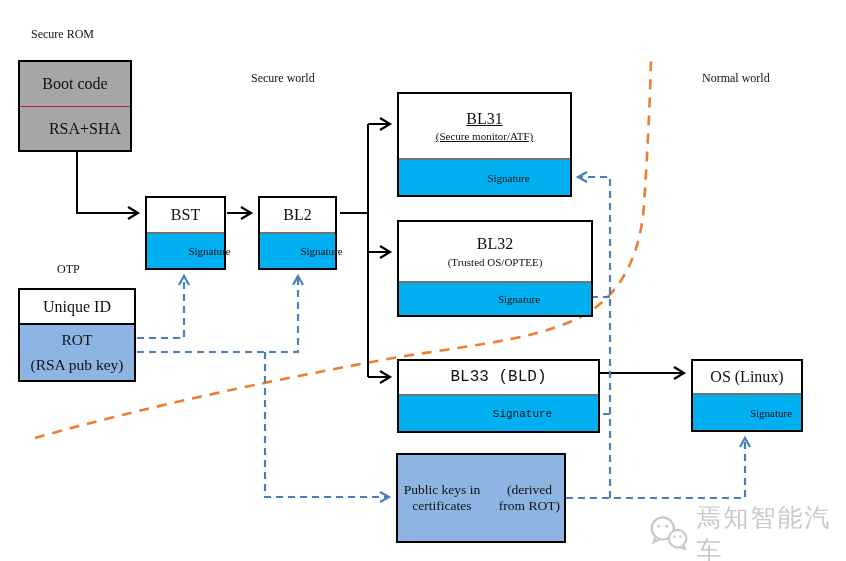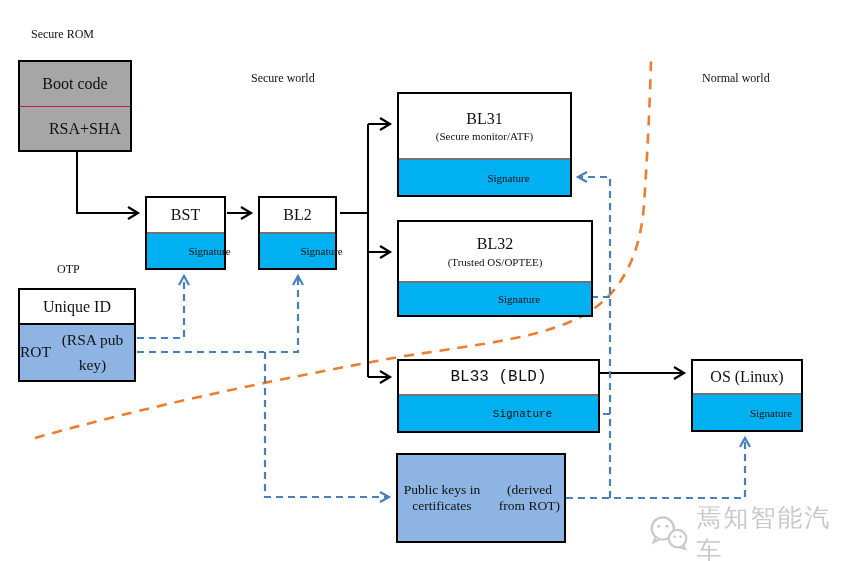--- a/index.html
+++ b/index.html
@@ -17,21 +17,21 @@
     font-family:"Liberation Serif","DejaVu Serif",serif;color:#111;
   }
   .svg-layer{position:absolute;left:0;top:0;width:846px;height:561px;pointer-events:none;}
   .region-label{position:absolute;font-size:12px;white-space:nowrap;}
   .node{position:absolute;border:2px solid #000;background:#fff;text-align:center;}
   .cell{display:flex;flex-direction:column;align-items:center;justify-content:center;font-size:16px;line-height:1.35;}
   .cell-sub{font-size:11px;}
   .sig{border-top:2px solid #737373;background:var(--signature-fill,#00B0F0);display:flex;align-items:center;justify-content:center;font-size:11px;padding-left:48px;}
   .gray-box .cell{background:var(--gray-fill,#A6A6A6);}
   .gray-box .cell + .cell{border-top:1px solid #be185d;padding-left:20px;}
-  .rot-cell{border-top:2px solid #000;background:var(--lightblue-fill,#8DB4E2);font-size:15.5px;line-height:1.55;display:flex;flex-direction:row;align-items:center;justify-content:center;}
+  .rot-cell{border-top:2px solid #000;background:var(--lightblue-fill,#8DB4E2);font-size:15.5px;line-height:1.55;display:flex;flex-direction:column;align-items:center;justify-content:center;}
   .pubkeys{background:var(--lightblue-fill,#8DB4E2);display:flex;align-items:center;justify-content:center;gap:9px;font-size:13.5px;}
   .watermark{position:absolute;left:648px;top:501px;display:flex;align-items:center;gap:6px;
     color:var(--watermark-gray,#C9C9C9);font-family:"DejaVu Sans","Liberation Sans",sans-serif;}
   .watermark-text{font-size:25px;letter-spacing:2px;text-shadow:0 0 1px #fff;}
   .black-line{stroke:#000;stroke-width:2;fill:none;}
   .verify-line{stroke:var(--verify-blue,#4A7EBB);stroke-width:2.2;fill:none;stroke-dasharray:7 5;}
   .boundary-line{stroke:var(--boundary-orange,#ED7D31);stroke-width:2.6;fill:none;stroke-dasharray:10 8;}
   .wm-icon-stroke{stroke:var(--watermark-gray,#C9C9C9);fill:#fff;stroke-width:2.4;}
   .wm-icon-dot{fill:var(--watermark-gray,#C9C9C9);}
 </style>
@@ -88,21 +88,21 @@
     <div class="cell" style="height:34px;">BST</div>
     <div class="sig" style="height:36px;">Signature</div>
   </div>
 
   <div class="node" style="left:258px;top:196px;width:79px;">
     <div class="cell" style="height:34px;">BL2</div>
     <div class="sig" style="height:36px;">Signature</div>
   </div>
 
   <div class="node" style="left:397px;top:92px;width:175px;">
-    <div class="cell" style="height:64px;">
+    <div class="cell" style="height:64px;text-decoration:underline;">
       <span>BL31</span>
       <span class="cell-sub">(Secure monitor/ATF)</span>
     </div>
     <div class="sig" style="height:37px;">Signature</div>
   </div>
 
   <div class="node" style="left:397px;top:220px;width:196px;">
     <div class="cell" style="height:59px;">
       <span>BL32</span>
       <span class="cell-sub">(Trusted OS/OPTEE)</span>

